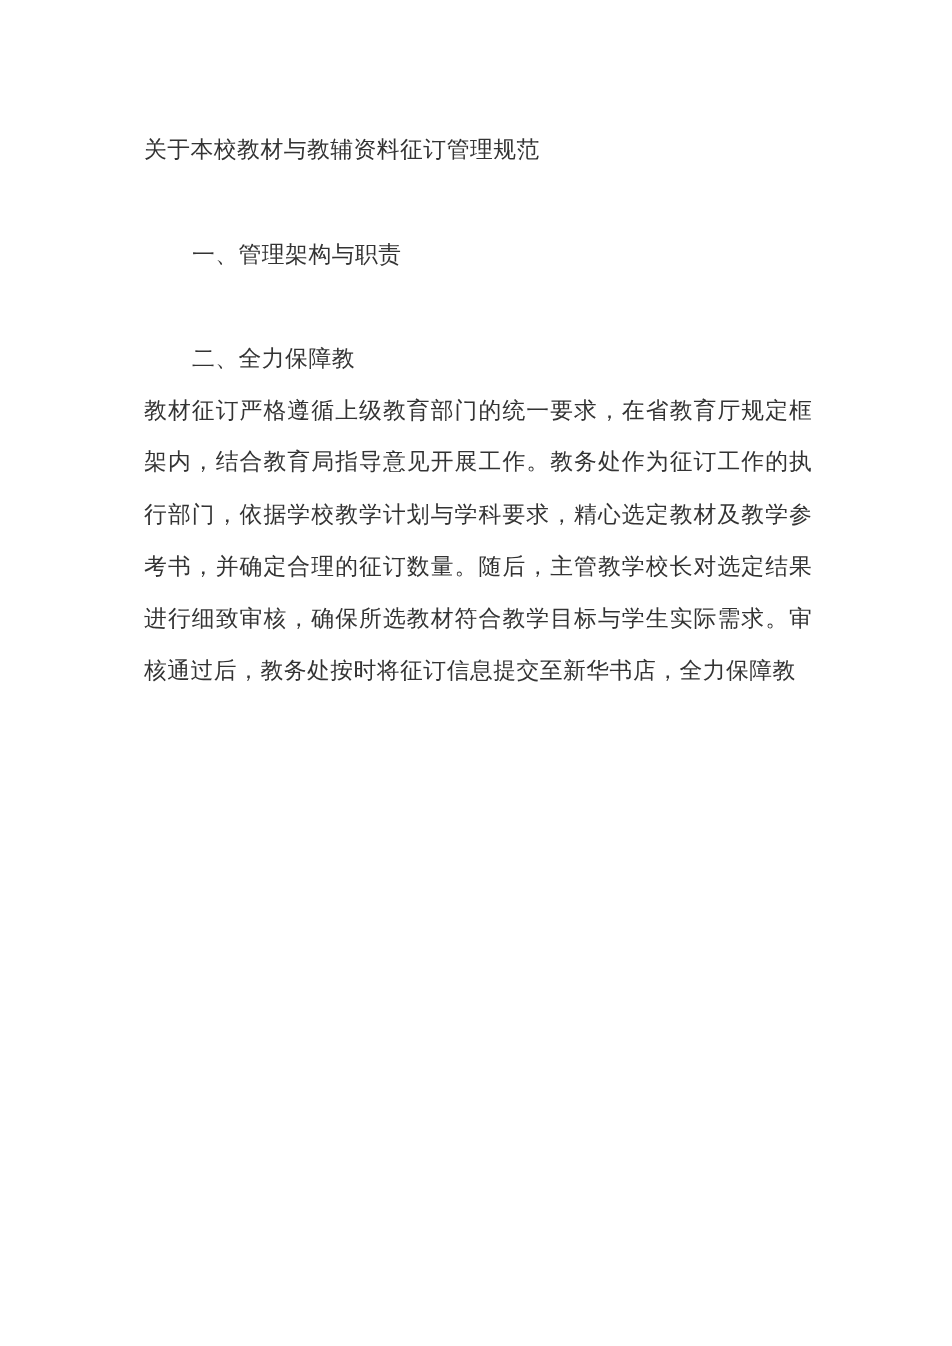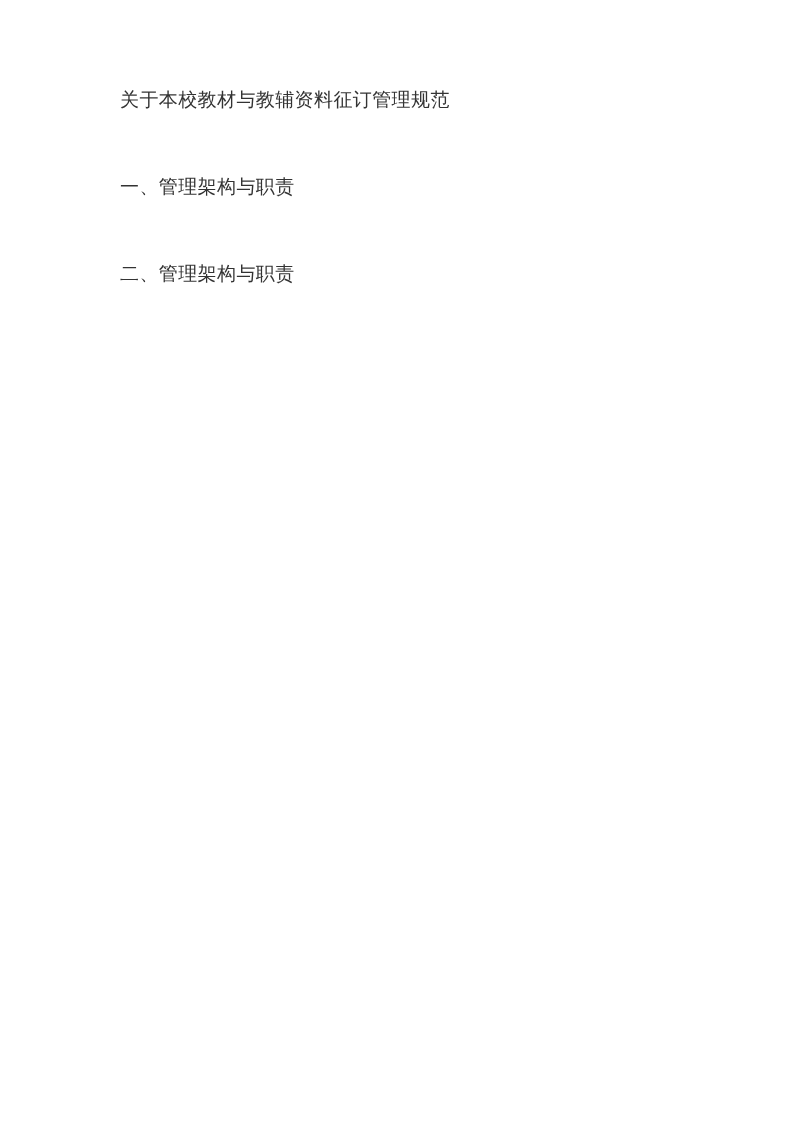--- a/index.html
+++ b/index.html
@@ -18,55 +18,57 @@
     left: 0;
     top: 0;
     width: 793px;
     height: 1122px;
     background: #ffffff;
     overflow: hidden;
   }
   .doc {
     position: absolute;
     left: 120px;
-    top: 78px;
+    top: 104px;
     width: 557px;
     color: #333333;
     font-family: "Liberation Serif", "DejaVu Serif", serif;
     font-size: 19px;
     line-height: 43.4px;
     letter-spacing: 0.4px;
     text-align: justify;
     text-justify: inter-ideograph;
   }
   .doc-title,
   .doc-heading,
   .doc-para {
     margin: 0;
     padding: 0;
     text-align: justify;
   }
   
   .doc-heading {
     margin-top: 43.4px;
+    margin-left: 40px;
   }
   
   .doc-para, .doc-title, .doc-heading {
     text-align-last: left;
   }
 </style>
 </head>
 <body style="background: rgb(255, 255, 255);">
 
 <div class="page">
   <div class="doc" style="color: rgb(51, 51, 51);">
 
     <div class="doc-title">关于本校教材与教辅资料征订管理规范</div>
 
 
     <div class="doc-heading">一、管理架构与职责</div>
 
 
-    <div class="doc-heading">二、管理架构与职责</div>
+    <div class="doc-heading">二、全力保障教</div>
 
+    <p class="doc-para">教材征订严格遵循上级教育部门的统一要求，在省教育厅规定框架内，结合教育局指导意见开展工作。教务处作为征订工作的执行部门，依据学校教学计划与学科要求，精心选定教材及教学参考书，并确定合理的征订数量。随后，主管教学校长对选定结果进行细致审核，确保所选教材符合教学目标与学生实际需求。审核通过后，教务处按时将征订信息提交至新华书店，全力保障教</p>
 
   </div>
 </div>
 
 </body></html>

